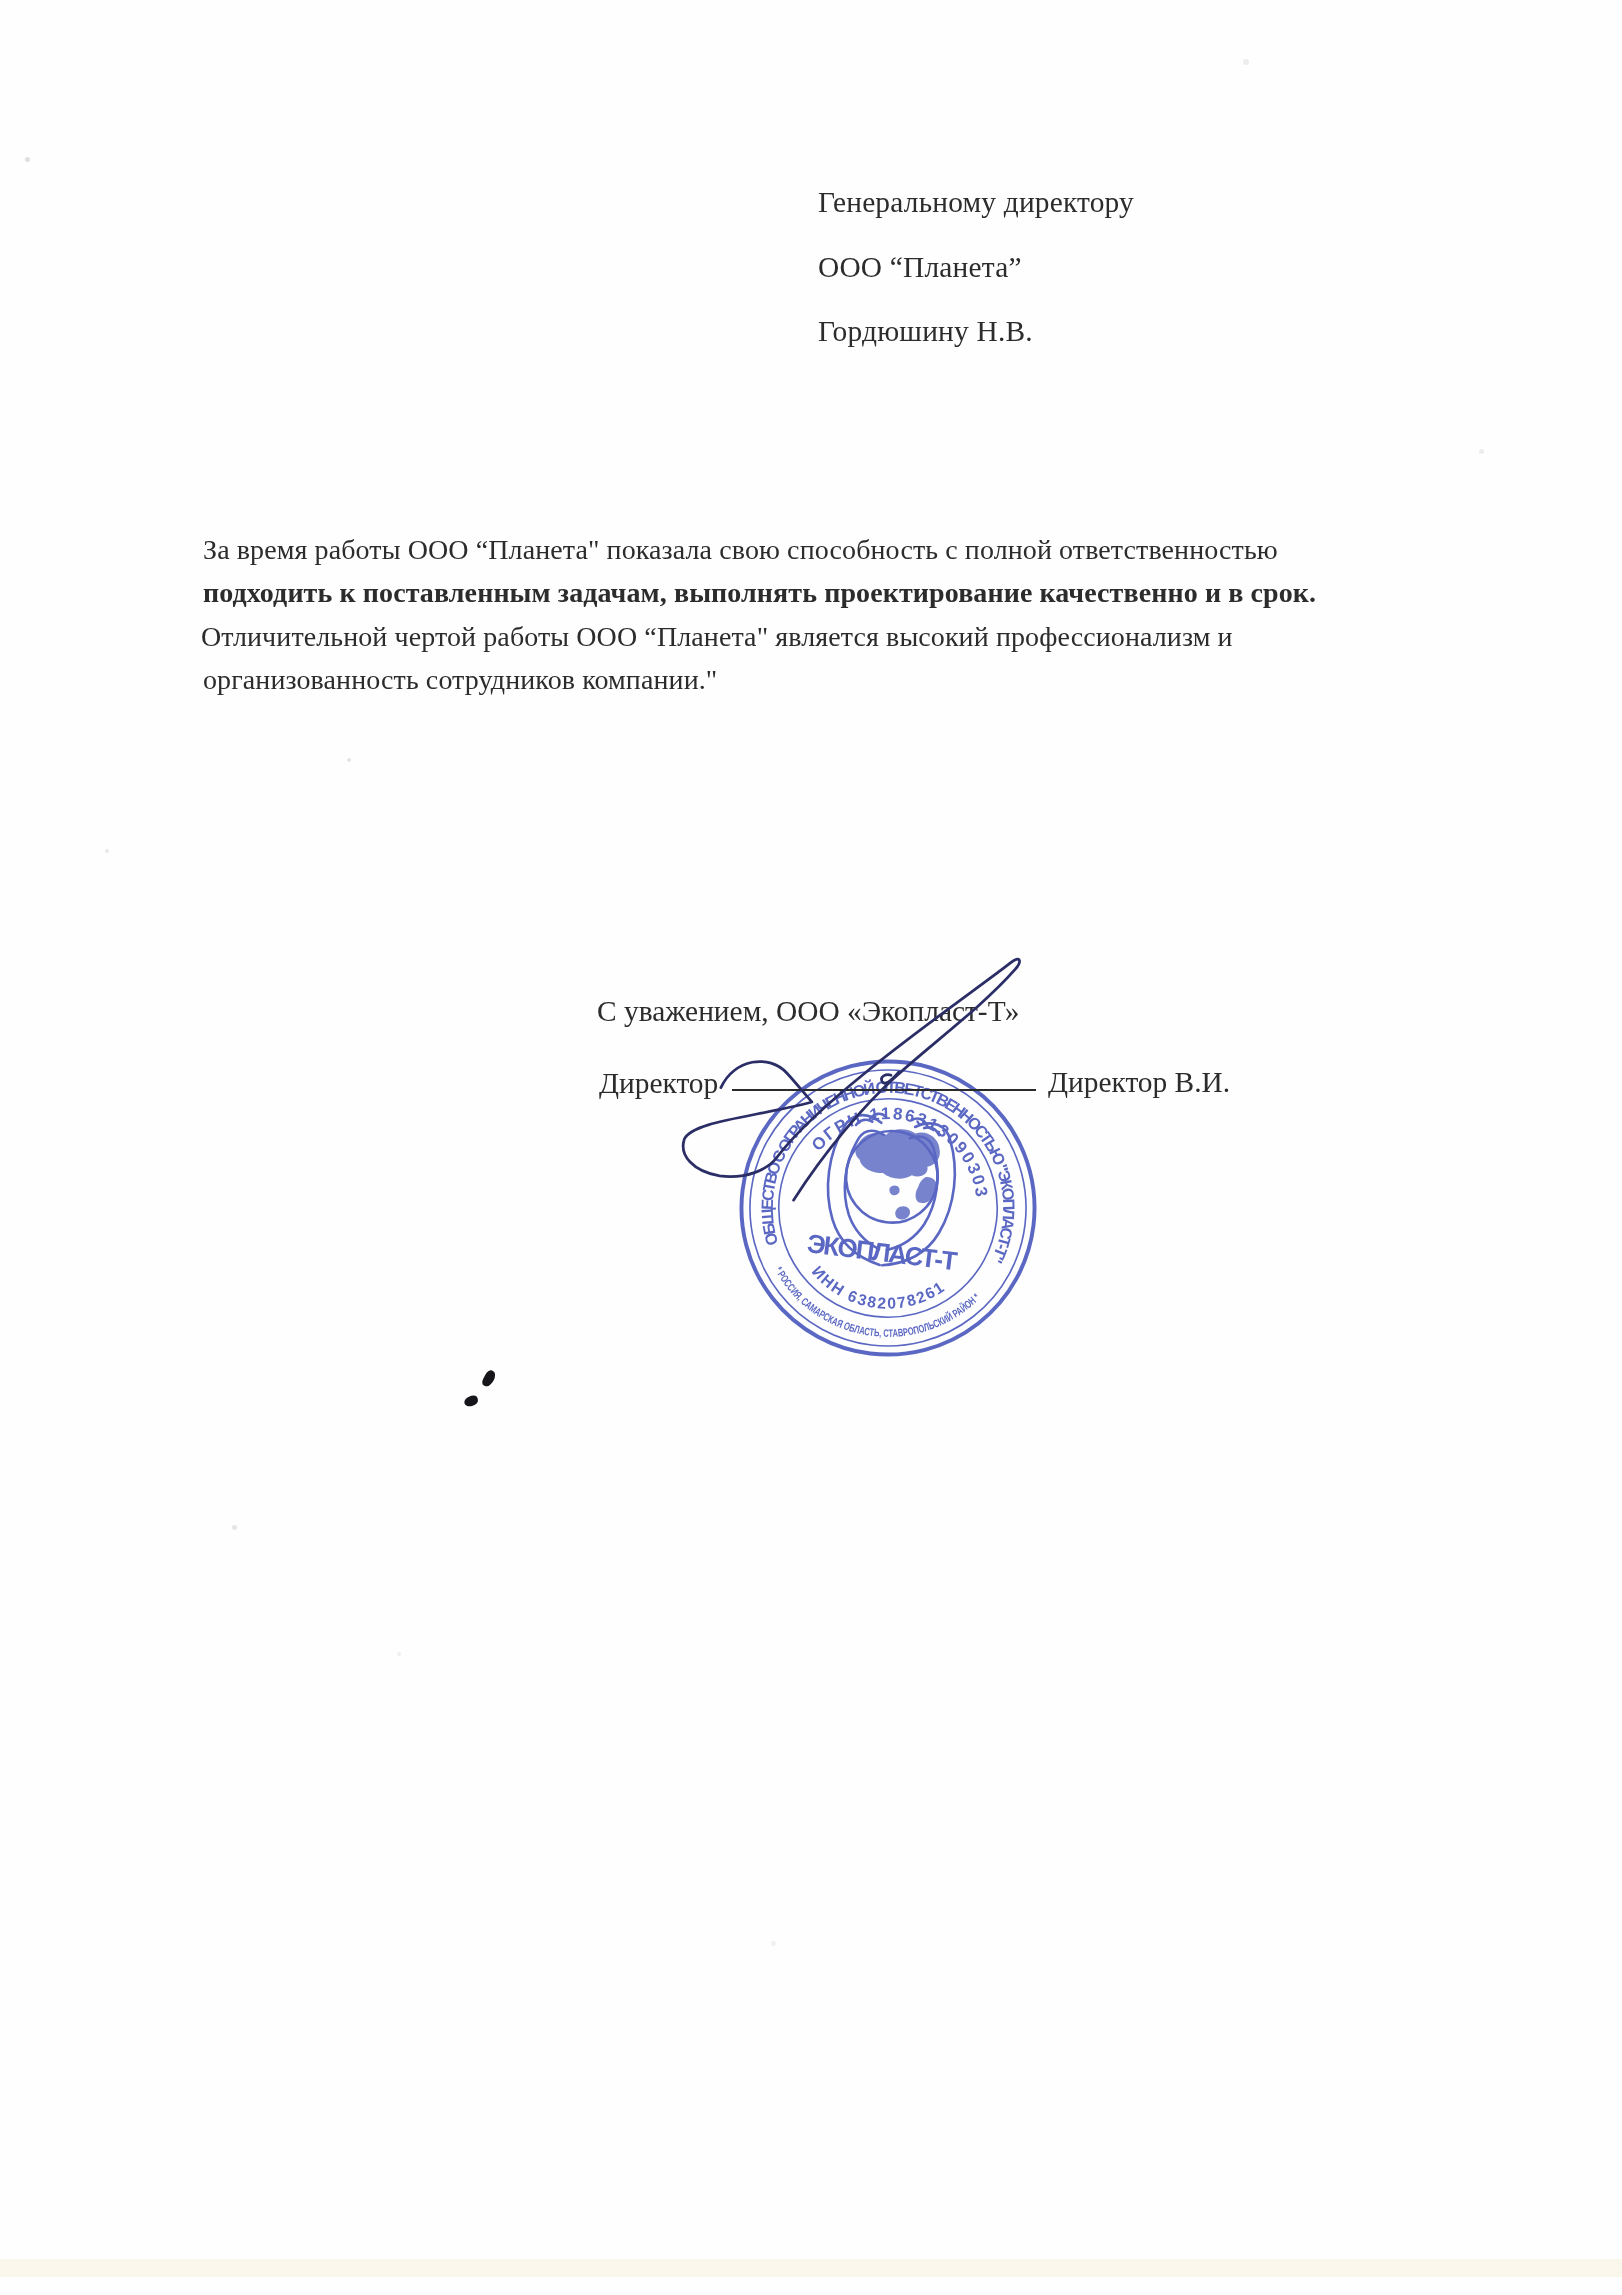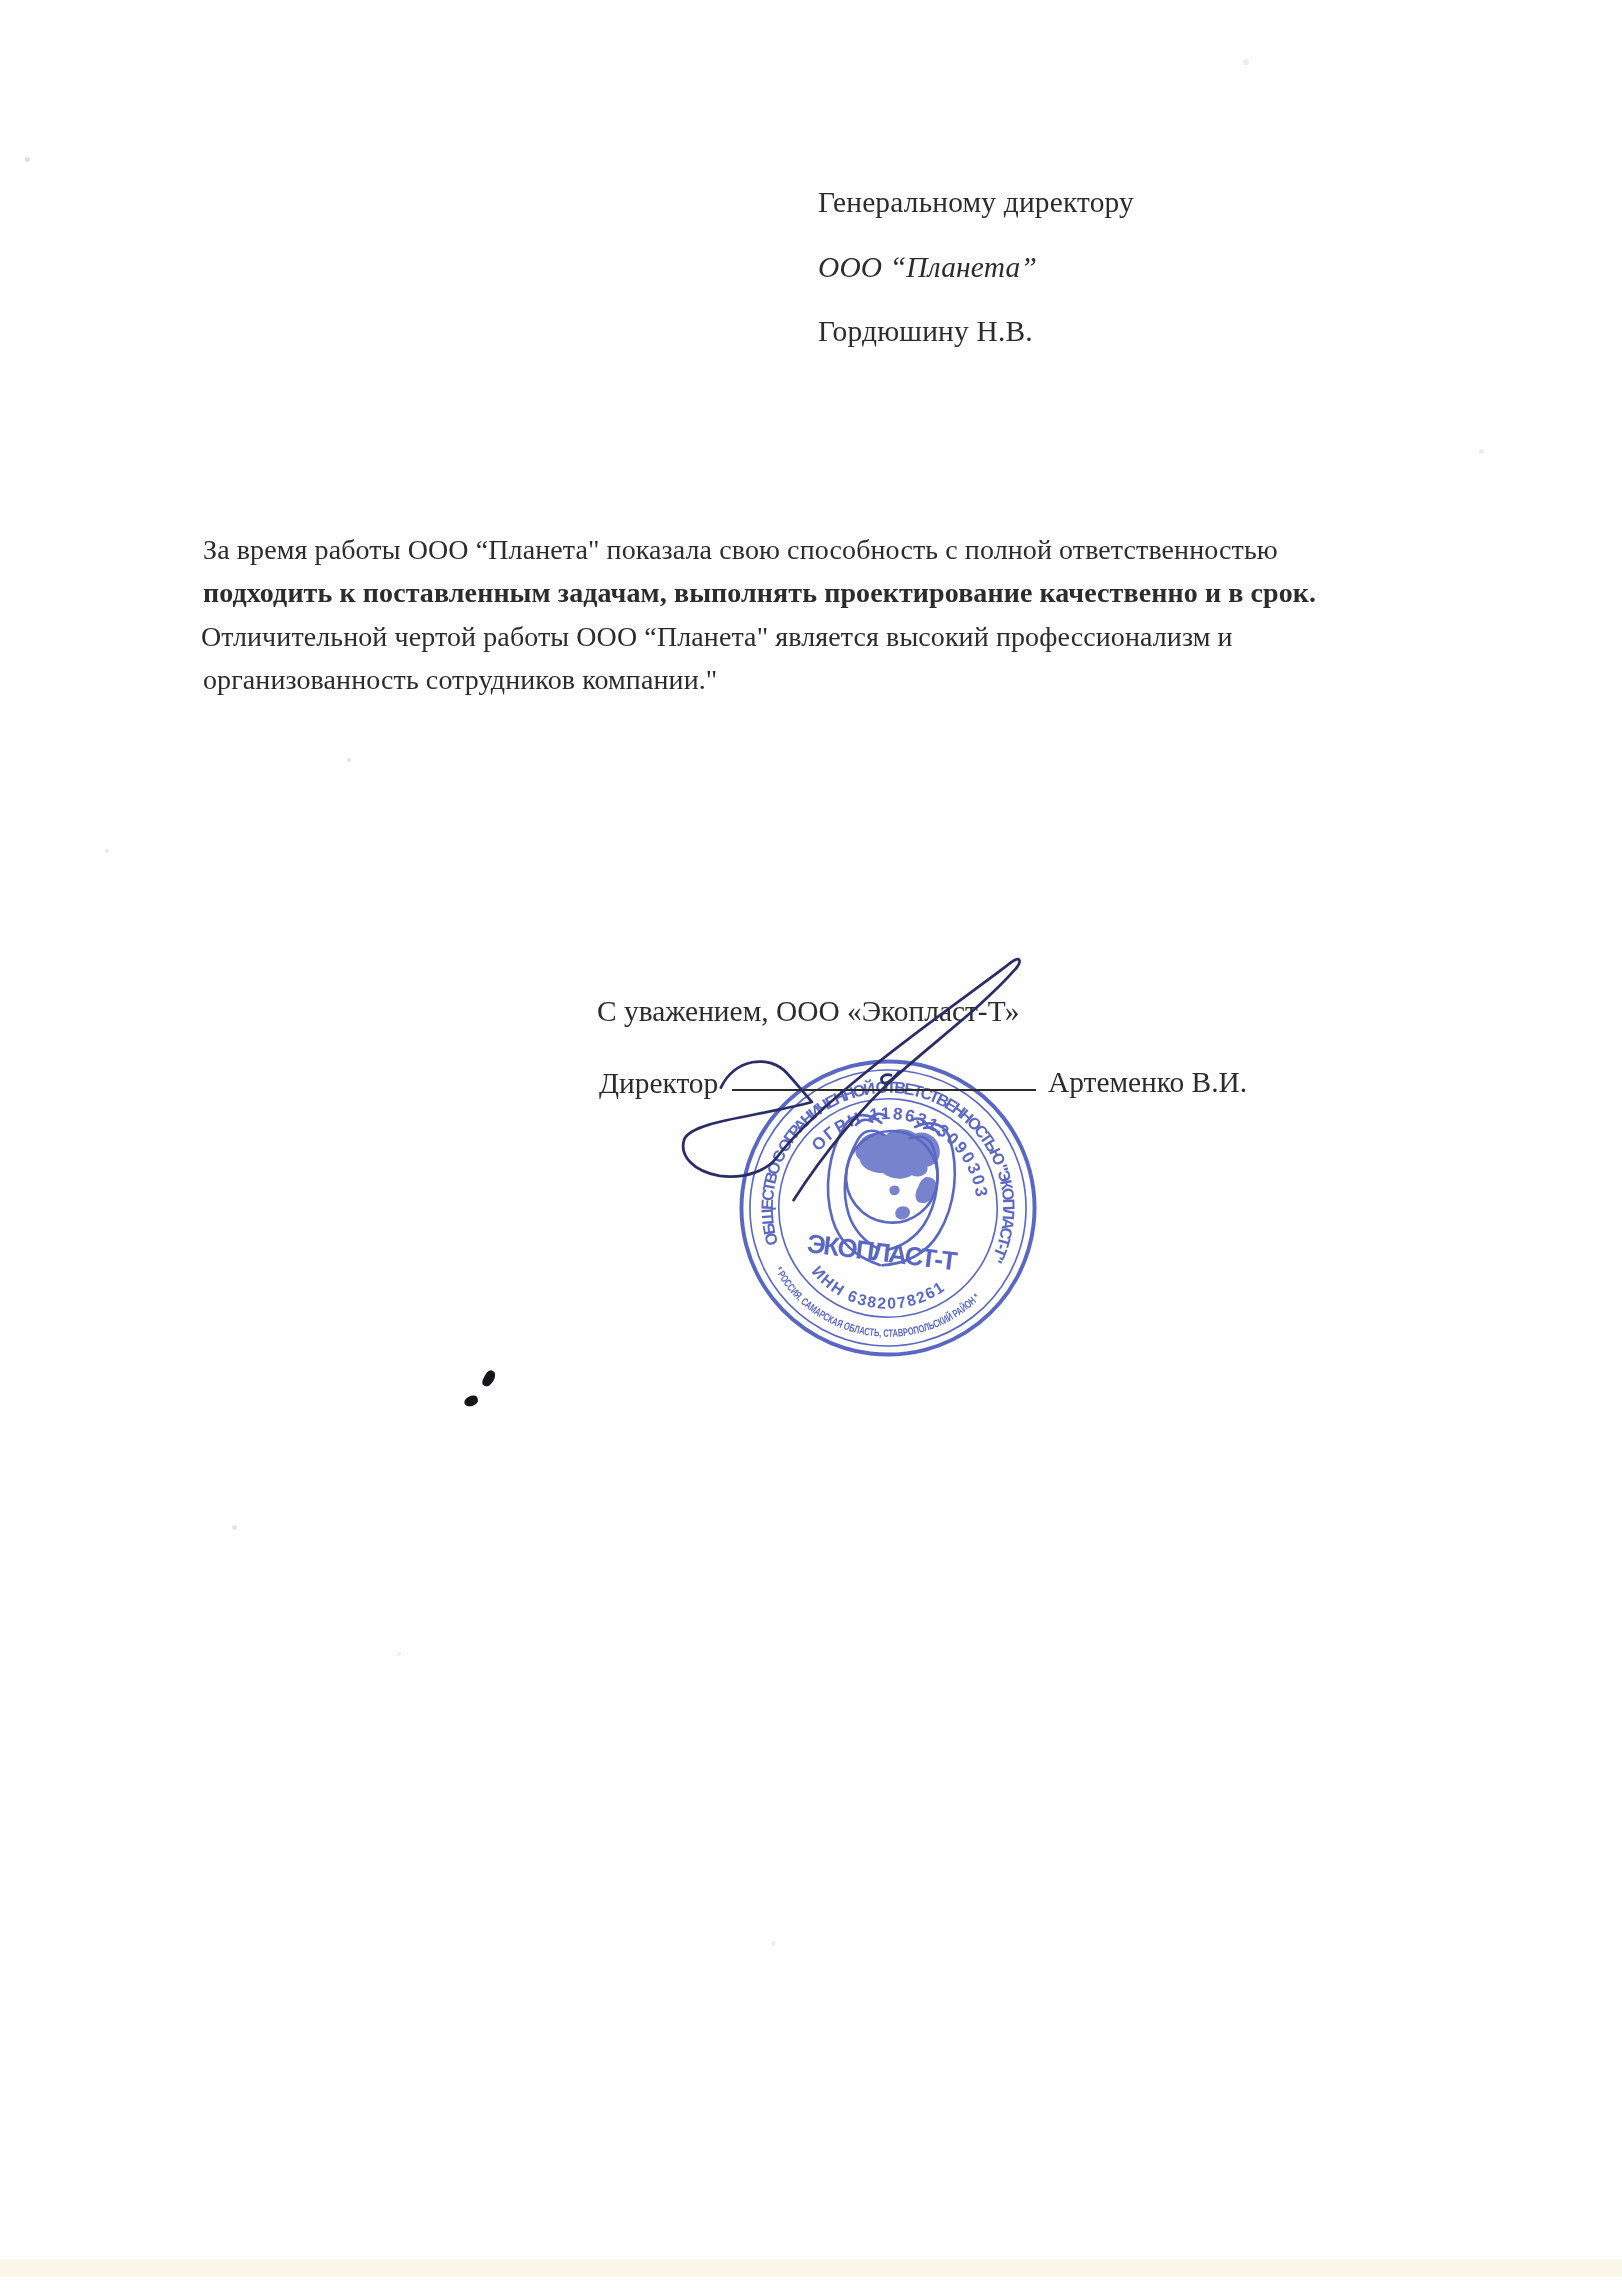--- a/index.html
+++ b/index.html
@@ -32,35 +32,35 @@
   }
   svg text{font-family:"Liberation Sans", sans-serif;}
 </style>
 </head>
 <body>
 
 <div class="page">
 
   <div>
     <div class="abs recipient-line" style="left:818px;top:185px;">Генеральному директору</div>
-    <div class="abs recipient-line" style="left:818px;top:250px;font-style:italic;">ООО “Планета”</div>
+    <div class="abs recipient-line" style="left:818px;top:250px;">ООО “Планета”</div>
     <div class="abs recipient-line" style="left:818px;top:314px;text-align:right;">Гордюшину Н.В.</div>
   </div>
 
   <div>
     <div class="abs body-line" style="left:203px;top:533px;">За время работы ООО “Планета" показала свою способность с полной ответственностью</div>
     <div class="abs body-line" style="left:203px;top:576px;font-weight:bold;">подходить к поставленным задачам, выполнять проектирование качественно и в срок.</div>
     <div class="abs body-line" style="left:201px;top:620px;">Отличительной чертой работы ООО “Планета" является высокий профессионализм и</div>
     <div class="abs body-line" style="left:203px;top:663px;">организованность сотрудников компании."</div>
   </div>
 
   <div class="abs sig-text" style="left:597px;top:994px;z-index:3;">С уважением, ООО «Экопласт-Т»</div>
   <div class="abs sig-text" style="left:592px;top:1066px;z-index:3;margin-left:7px;">Директор</div>
   <div class="sig-underline"></div>
-  <div class="abs sig-text" style="left:1048px;top:1065px;z-index:3;">Артеменко В.И.</div>
+  <div class="abs sig-text" style="left:1048px;top:1065px;z-index:3;">Директор В.И.</div>
 
   <div class="stamp-wrap">
     <svg width="314" height="314" viewBox="0 0 480 480">
       <defs>
         <path id="arcRingTop" d="M 80.5 314.4 A 176 176 0 1 1 399.5 314.4" fill="none"></path>
         <path id="arcRingBottom" d="M 78.6 353 A 197 197 0 0 0 401.4 353" fill="none"></path>
         <path id="arcOgrn" d="M 124.7 167.9 A 136 136 0 0 1 374.7 221.1" fill="none"></path>
         <path id="arcInn" d="M 135.2 351.2 A 150 150 0 0 0 344.8 351.2" fill="none"></path>
       </defs>
       <g transform="rotate(7 240 240)">

